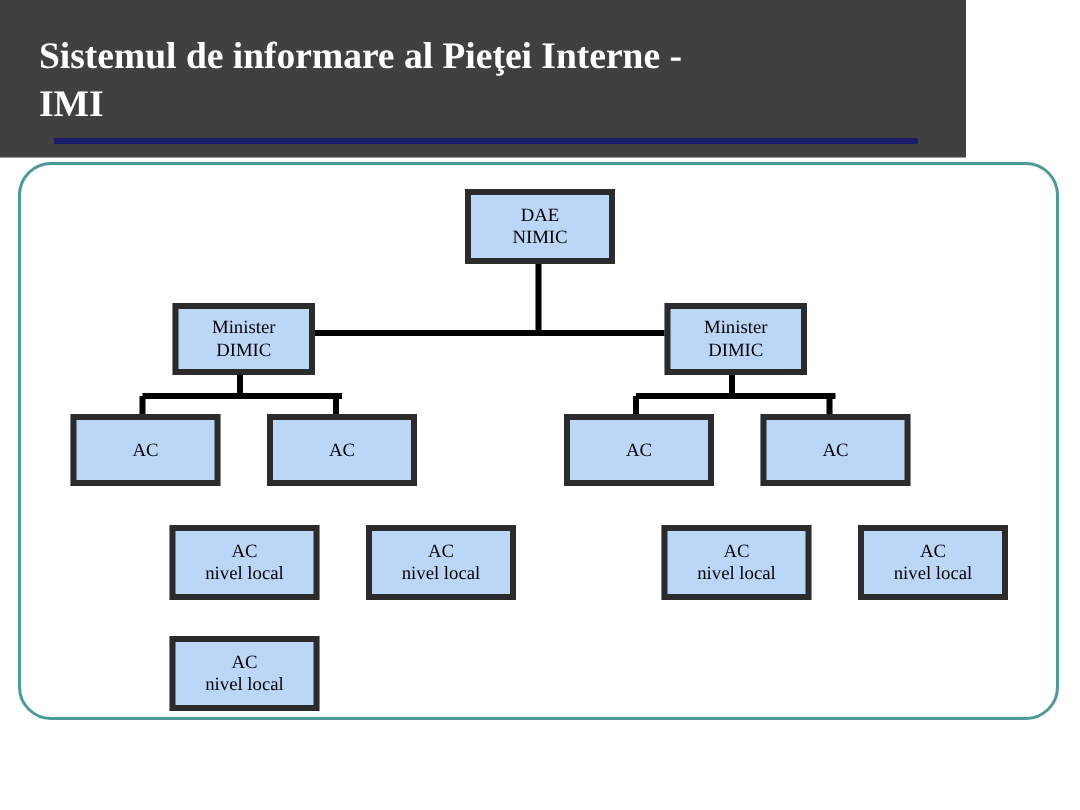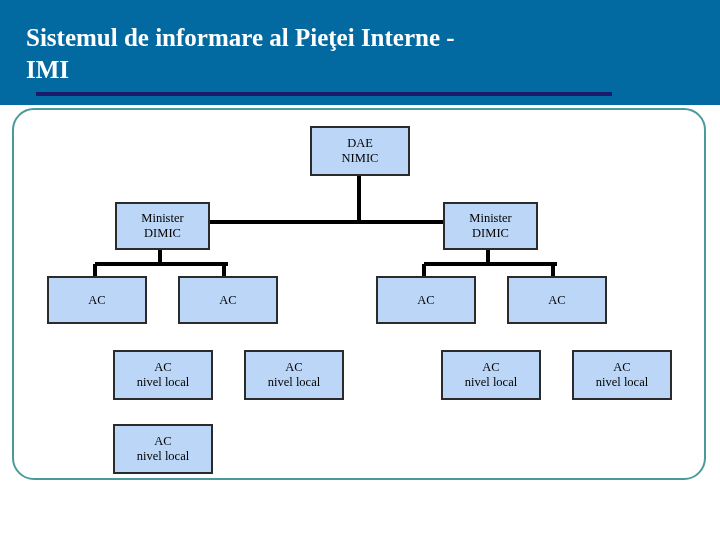--- a/index.html
+++ b/index.html
@@ -13,23 +13,23 @@
     font-family: "Liberation Serif", serif;
     overflow: hidden;
     position: relative;
   }
 
   
   #title-banner {
     position: absolute;
     left: 0;
     top: 0;
-    width: 720px;
+    width: 644px;
     height: 105px;
-    background: #0369a1;
+    background: #404040;
   }
   #title-text {
     position: absolute;
     left: 26px;
     top: 22px;
     width: 640px;
     font-family: "Liberation Serif", serif;
     font-weight: bold;
     font-size: 25px;
     line-height: 32px;
@@ -63,21 +63,21 @@
     position: absolute;
     left: 0;
     top: 0;
     width: 720px;
     height: 540px;
   }
 
   .node {
     position: absolute;
     background: #bcd6f7;
-    border: 2px solid #a21caf;
+    border: 4px solid #a21caf;
     box-sizing: border-box;
     display: flex;
     flex-direction: column;
     align-items: center;
     justify-content: center;
     font-family: "Liberation Serif", serif;
     font-size: 12.5px;
     line-height: 15px;
     color: #000000;
     text-align: center;

